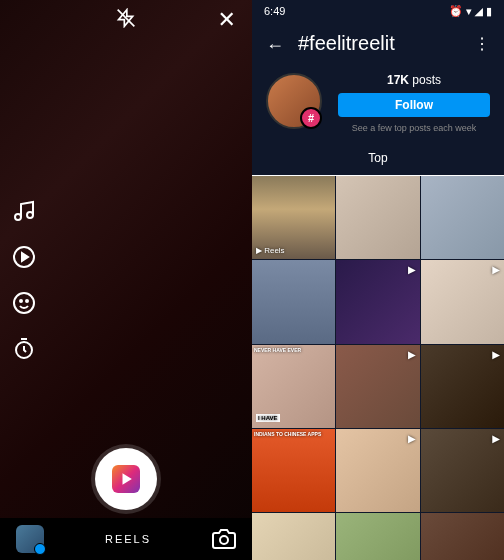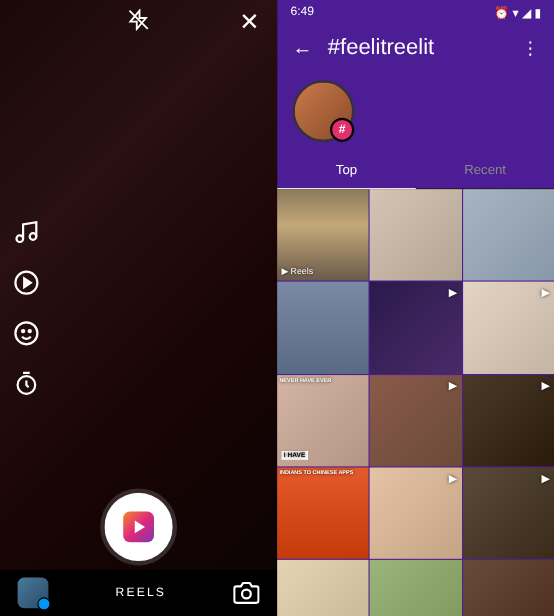--- a/index.html
+++ b/index.html
@@ -1,17 +1,17 @@
 <!DOCTYPE html>
 <html><head>
 <meta charset="utf-8">
 <style>
 *{margin:0;padding:0;box-sizing:border-box;font-family:-apple-system,BlinkMacSystemFont,sans-serif}
 body{width:504px;height:560px;background:#000;display:flex;overflow:hidden}
-.screen{width:252px;height:560px;position:relative;background:#4c1d95}
+.screen{width:252px;height:560px;position:relative;background:#0f172a}
 .screen-left{background:linear-gradient(135deg,#1a0808 0%,#2a1010 30%,#1a0505 60%,#0a0303 100%)}
 .top-bar{display:flex;justify-content:center;align-items:center;padding:12px 16px;position:relative;height:40px}
 .flash-icon,.close-icon{position:absolute;color:#fff;font-size:18px}
 .flash-icon{left:50%;transform:translateX(-50%)}
 .close-icon{right:16px;font-size:22px;font-weight:300}
 .side-tools{position:absolute;left:12px;top:50%;transform:translateY(-50%);display:flex;flex-direction:column;gap:22px}
 .tool-icon{width:24px;height:24px;color:#fff;display:flex;align-items:center;justify-content:center}
 .capture-area{position:absolute;bottom:50px;left:0;right:0;display:flex;justify-content:center;align-items:center}
 .capture-btn{width:62px;height:62px;border-radius:50%;background:#fff;border:4px solid rgba(255,255,255,0.3);display:flex;align-items:center;justify-content:center;box-shadow:0 0 0 4px rgba(255,255,255,0.15)}
 .capture-inner{width:28px;height:28px;background:linear-gradient(135deg,#f58529,#dd2a7b,#8134af);border-radius:6px;display:flex;align-items:center;justify-content:center}
@@ -133,24 +133,30 @@
       <span>▮</span>
     </div>
   </div>
   <div class="header">
     <span class="back-arrow">←</span>
     <span class="hashtag-title">#feelitreelit</span>
     <span class="menu-dots">⋮</span>
   </div>
   <div class="profile-section">
     <div class="hashtag-avatar"></div>
+    <div class="profile-info">
+      <div class="post-count">
+        <b>17K</b> <span>posts</span>
+      </div>
+      <button class="follow-btn">Follow</button>
+      <span class="see-more">See a few top posts each week</span>
+    </div>
   </div>
   <div class="tabs">
     <div class="tab active">Top</div>
-    <div class="tab">Recent</div>
   </div>
   <div class="grid">
     <div class="grid-item g1">
       <div class="reels-badge">▶ <span>Reels</span></div>
     </div>
     <div class="grid-item g2"></div>
     <div class="grid-item g3"></div>
     <div class="grid-item g4"></div>
     <div class="grid-item g5">
         <span class="play-badge">▶</span>

